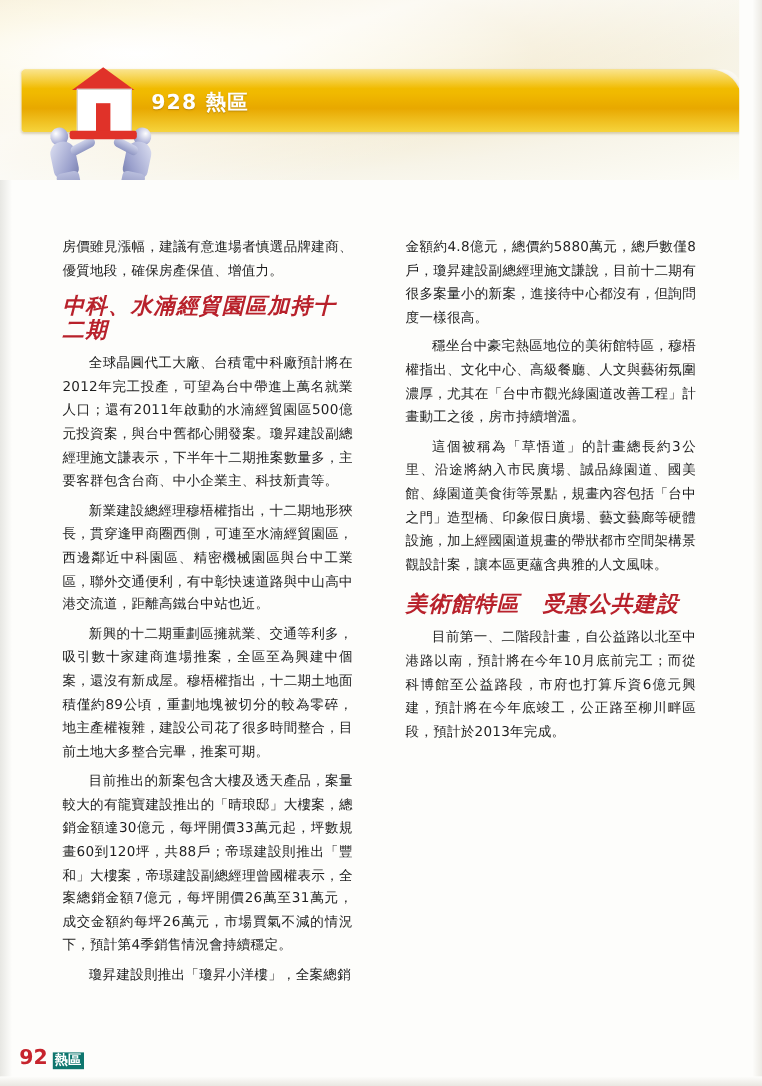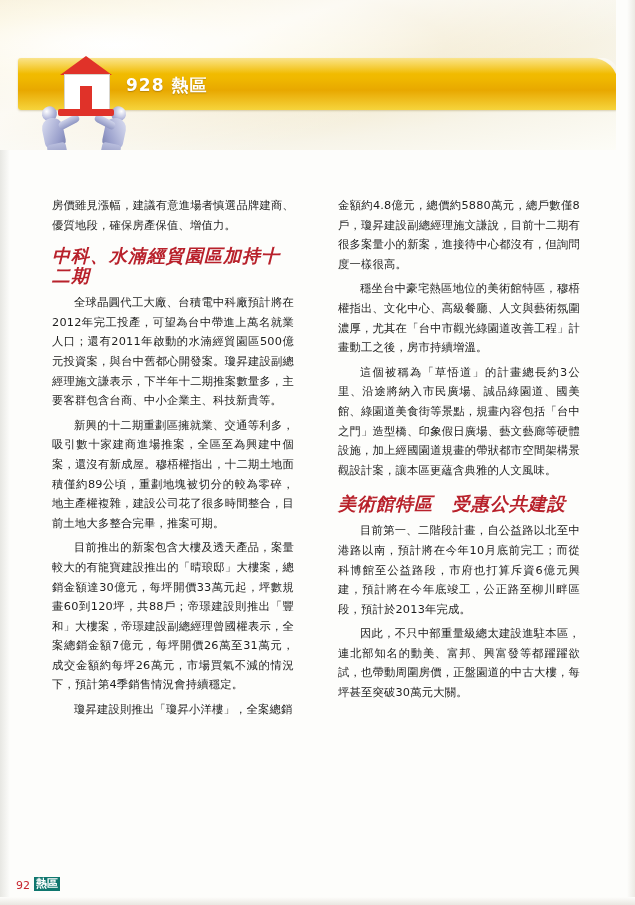--- a/index.html
+++ b/index.html
@@ -212,23 +212,23 @@
   
   .footer {
     position: absolute;
     left: 16px;
     bottom: 14px;
     display: flex;
     align-items: flex-end;
     gap: 4px;
   }
   .page-num {
-    font-size: 11px;
+    font-size: 17px;
     color: #c6242d;
-    font-weight: normal;
+    font-weight: bold;
     line-height: 1;
   }
   .footer-mark {
     font-size: 11px;
     font-weight: bold;
     color: #1b2f6b;
     background: #0f766e;
     color: #ffffff;
     padding: 1px 2px;
     line-height: 1.05;
@@ -269,31 +269,31 @@
 
     <div class="banner-title">928 熱區</div>
   </div>
 
   <div class="content">
     <div class="cols">
       <div class="col">
         <p class="para">房價雖見漲幅，建議有意進場者慎選品牌建商、優質地段，確保房產保值、增值力。</p>
         <h2 class="sect">中科、水湳經貿園區加持十二期</h2>
         <p class="para indent">全球晶圓代工大廠、台積電中科廠預計將在2012年完工投產，可望為台中帶進上萬名就業人口；還有2011年啟動的水湳經貿園區500億元投資案，與台中舊都心開發案。瓊昇建設副總經理施文謙表示，下半年十二期推案數量多，主要客群包含台商、中小企業主、科技新貴等。</p>
+        <p class="para indent">新業建設總經理穆梧權指出，十二期地形狹長，貫穿逢甲商圈西側，可連至水湳經貿園區，西邊鄰近中科園區、精密機械園區與台中工業區，聯外交通便利，有中彰快速道路與中山高中港交流道，距離高鐵台中站也近。</p>
         <p class="para indent">新興的十二期重劃區擁就業、交通等利多，吸引數十家建商進場推案，全區至為興建中個案，還沒有新成屋。穆梧權指出，十二期土地面積僅約89公頃，重劃地塊被切分的較為零碎，地主產權複雜，建設公司花了很多時間整合，目前土地大多整合完畢，推案可期。</p>
         <p class="para indent">目前推出的新案包含大樓及透天產品，案量較大的有龍寶建設推出的「晴琅邸」大樓案，總銷金額達30億元，每坪開價33萬元起，坪數規畫60到120坪，共88戶；帝璟建設則推出「豐和」大樓案，帝璟建設副總經理曾國權表示，全案總銷金額7億元，每坪開價26萬至31萬元，成交金額約每坪26萬元，市場買氣不減的情況下，預計第4季銷售情況會持續穩定。</p>
         <p class="para indent">瓊昇建設則推出「瓊昇小洋樓」，全案總銷</p>
       </div>
       <div class="col">
         <p class="para">金額約4.8億元，總價約5880萬元，總戶數僅8戶，瓊昇建設副總經理施文謙說，目前十二期有很多案量小的新案，進接待中心都沒有，但詢問度一樣很高。</p>
         <p class="para indent">穩坐台中豪宅熱區地位的美術館特區，穆梧權指出、文化中心、高級餐廳、人文與藝術氛圍濃厚，尤其在「台中市觀光綠園道改善工程」計畫動工之後，房市持續增溫。</p>
         <p class="para indent">這個被稱為「草悟道」的計畫總長約3公里、沿途將納入市民廣場、誠品綠園道、國美館、綠園道美食街等景點，規畫內容包括「台中之門」造型橋、印象假日廣場、藝文藝廊等硬體設施，加上經國園道規畫的帶狀都市空間架構景觀設計案，讓本區更蘊含典雅的人文風味。</p>
         <h2 class="sect gap">美術館特區　受惠公共建設</h2>
         <p class="para indent">目前第一、二階段計畫，自公益路以北至中港路以南，預計將在今年10月底前完工；而從科博館至公益路段，市府也打算斥資6億元興建，預計將在今年底竣工，公正路至柳川畔區段，預計於2013年完成。</p>
-        <p class="para indent">因此，不只中部重量級總太建設進駐本區，連北部知名的動美、富邦、興富發等都躍躍欲試，也帶動周圍房價，正盤園道的中古大樓，每坪甚至突破30萬元大關。</p>
       </div>
     </div>
   </div>
 
   <div class="footer">
     <span class="page-num">92</span>
     <span class="footer-mark">熱區</span>
   </div>
 </div>
 

